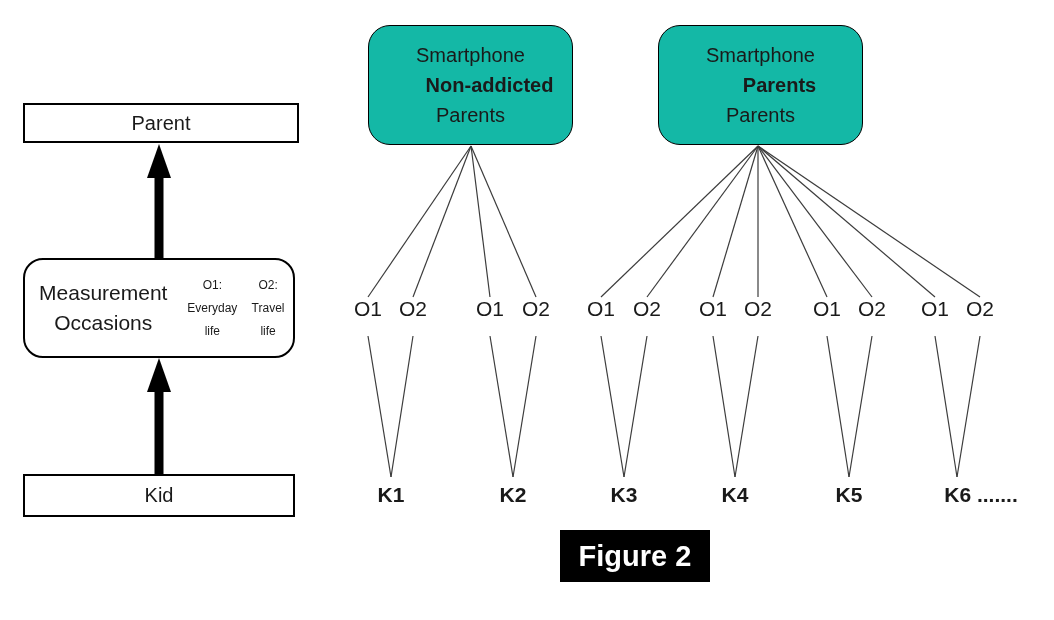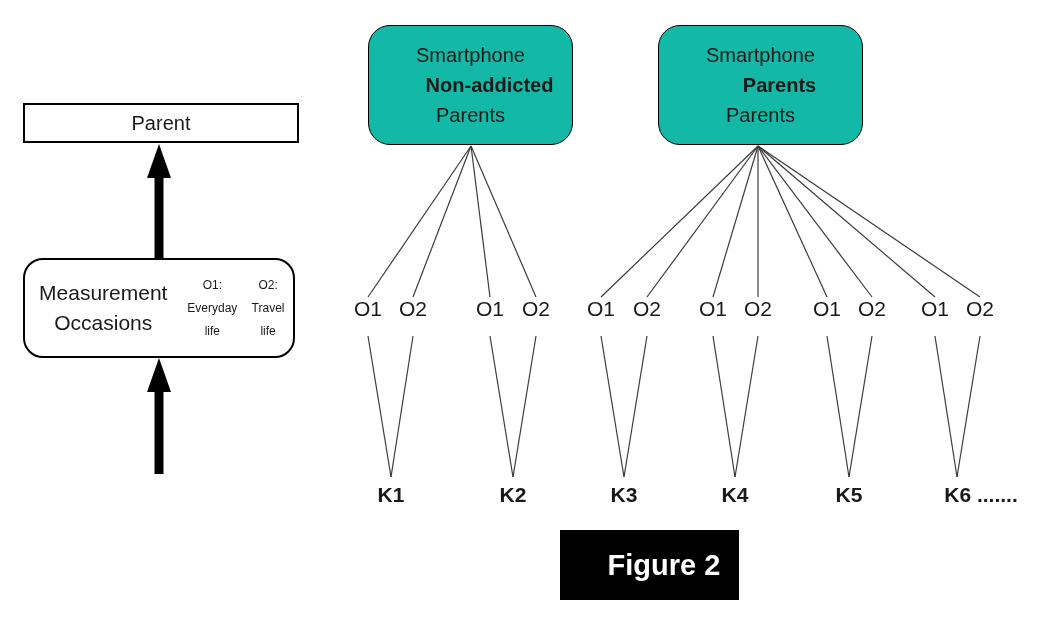--- a/index.html
+++ b/index.html
@@ -66,29 +66,28 @@
     position: absolute;
     transform: translateX(-50%);
     font-size: 21px;
     white-space: nowrap;
   }
   .o-label { top: 289px; margin-top: 8px; }
   .k-label { top: 483px; font-weight: bold; }
   .figure-badge {
     position: absolute;
     left: 560px; top: 530px;
-    width: 150px; height: 70px;
+    width: 150px; height: 52px;
     background: #000000;
     color: #ffffff;
     display: flex;
     align-items: center;
     justify-content: center;
     font-size: 29px;
     font-weight: 700;
-    padding-left: 29px;
   }
 </style>
 </head>
 <body>
 
 <div class="canvas">
 
   <svg class="lines-layer" viewBox="0 0 1054 620" aria-hidden="true">
 
     <g stroke="#3c3c3c" stroke-width="1.2">
@@ -138,20 +137,23 @@
   <div class="box parent-box">
     <span>Parent</span>
   </div>
 
   <div class="box measurement-box">
     <div class="measurement-title">Measurement Occasions</div>
     <div class="measurement-sub">O1: Everyday life</div>
     <div class="measurement-sub">O2: Travel life</div>
   </div>
 
+  <div class="box kid-box">
+    <span>Kid</span>
+  </div>
 
   <div class="group-box non-addicted">
     <div>Smartphone</div>
     <div class="group-line-bold">Non-addicted</div>
     <div>Parents</div>
   </div>
 
   <div class="group-box addicted">
     <div>Smartphone</div>
     <div class="group-line-bold">Parents</div>

